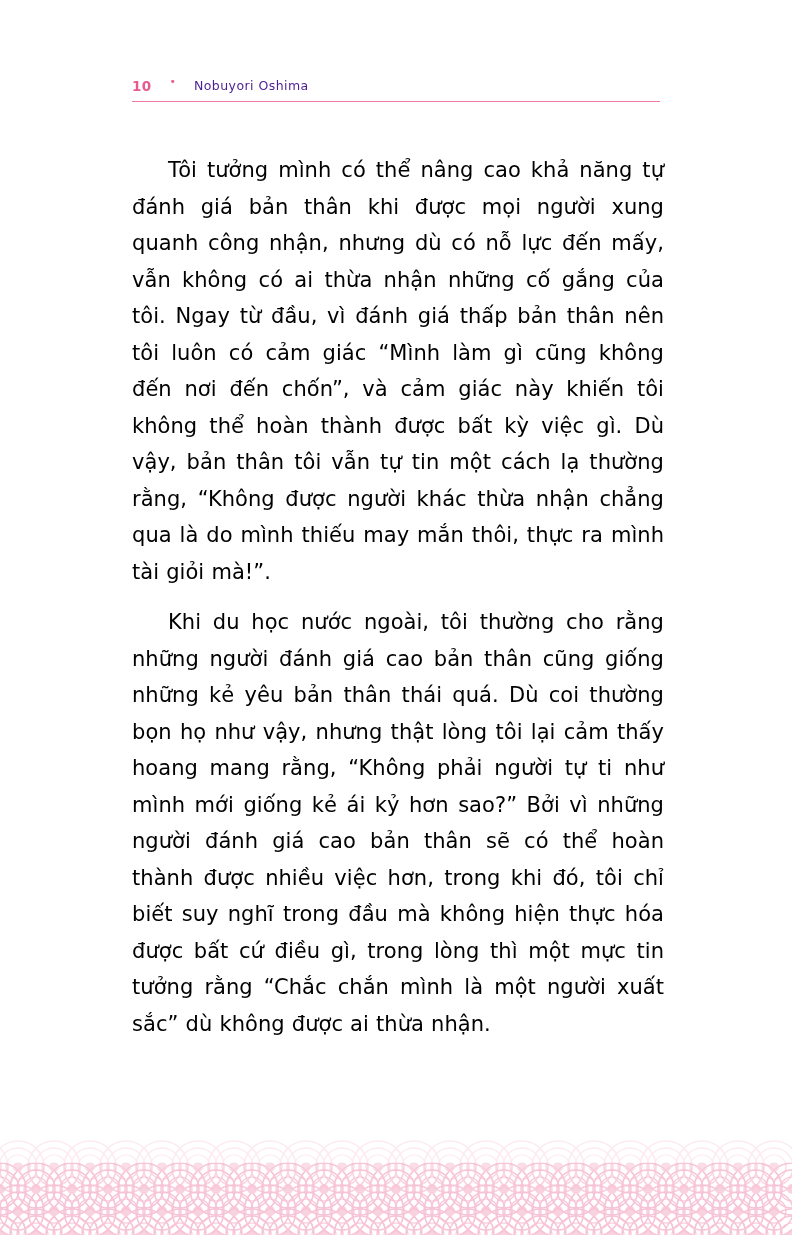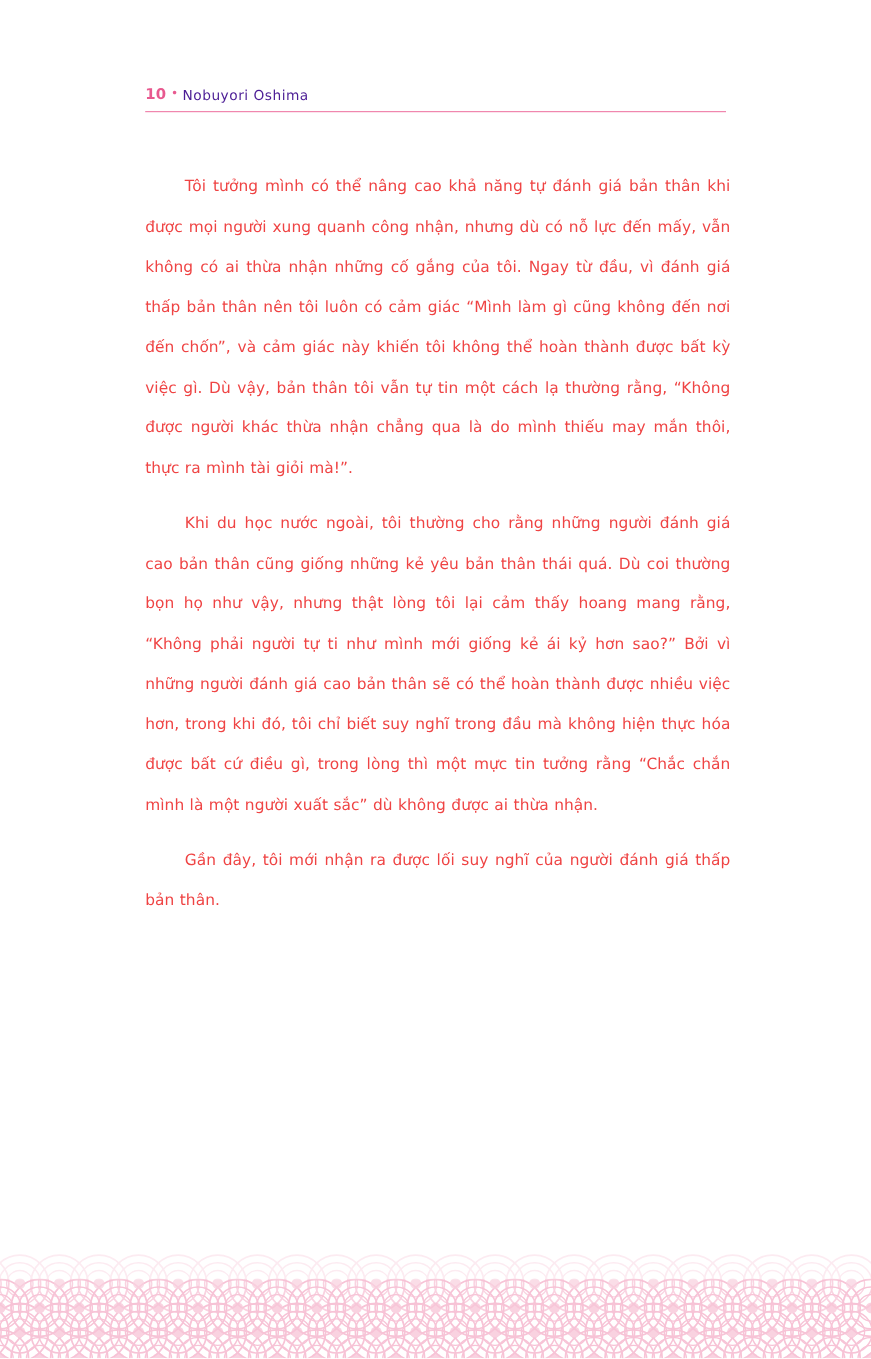--- a/index.html
+++ b/index.html
@@ -25,22 +25,22 @@
   
   .header {
     position: absolute;
     left: 132px;
     top: 78px;
     width: 528px;
     height: 30px;
   }
   .header-line {
     display: flex;
-    align-items: center;
-    gap: 4px;
+    align-items: flex-start;
+    gap: 18px;
     padding-bottom: 7px;
   }
   .page-number {
     font-family: "DejaVu Sans", sans-serif;
     font-size: 13.5px;
     font-weight: 700;
     color: #e8598f;
     letter-spacing: 0.3px;
   }
   .header-dot {
@@ -63,23 +63,23 @@
 
   
   .content {
     position: absolute;
     left: 132px;
     top: 152px;
     width: 532px;
   }
   .para {
     font-family: "DejaVu Sans", sans-serif;
-    font-size: 14px;
+    font-size: 21px;
     line-height: 36.5px;
-    color: #ef4444;
+    color: #000000;
     text-align: justify;
     text-align-last: left;
     text-indent: 36px;
     margin: 0 0 14px 0;
     letter-spacing: 0.05px;
     word-spacing: 0.4px;
     -webkit-hyphens: none;
     hyphens: none;
   }
   .para.last {
@@ -109,21 +109,20 @@
       <span class="page-number">10</span>
       <span class="header-dot">•</span>
       <span class="author-name">Nobuyori Oshima</span>
     </div>
     <div class="header-rule"></div>
   </div>
 
   <div class="content">
     <p class="para">Tôi tưởng mình có thể nâng cao khả năng tự đánh giá bản thân khi được mọi người xung quanh công nhận, nhưng dù có nỗ lực đến mấy, vẫn không có ai thừa nhận những cố gắng của tôi. Ngay từ đầu, vì đánh giá thấp bản thân nên tôi luôn có cảm giác “Mình làm gì cũng không đến nơi đến chốn”, và cảm giác này khiến tôi không thể hoàn thành được bất kỳ việc gì. Dù vậy, bản thân tôi vẫn tự tin một cách lạ thường rằng, “Không được người khác thừa nhận chẳng qua là do mình thiếu may mắn thôi, thực ra mình tài giỏi mà!”.</p>
     <p class="para">Khi du học nước ngoài, tôi thường cho rằng những người đánh giá cao bản thân cũng giống những kẻ yêu bản thân thái quá. Dù coi thường bọn họ như vậy, nhưng thật lòng tôi lại cảm thấy hoang mang rằng, “Không phải người tự ti như mình mới giống kẻ ái kỷ hơn sao?” Bởi vì những người đánh giá cao bản thân sẽ có thể hoàn thành được nhiều việc hơn, trong khi đó, tôi chỉ biết suy nghĩ trong đầu mà không hiện thực hóa được bất cứ điều gì, trong lòng thì một mực tin tưởng rằng “Chắc chắn mình là một người xuất sắc” dù không được ai thừa nhận.</p>
-    <p class="para last">Gần đây, tôi mới nhận ra được lối suy nghĩ của người đánh giá thấp bản thân.</p>
   </div>
 
   <div class="footer-decor">
     <svg width="792" height="96" viewBox="0 0 792 96" xmlns="http://www.w3.org/2000/svg" aria-hidden="true">
       <defs>
         <g id="scale-unit">
           <circle cx="0" cy="0" r="26" fill="none" stroke="#f7c3d6" stroke-width="1.6"></circle>
           <circle cx="0" cy="0" r="19" fill="none" stroke="#f7c3d6" stroke-width="1.4"></circle>
           <circle cx="0" cy="0" r="12" fill="none" stroke="#f7c3d6" stroke-width="1.2"></circle>
           <circle cx="0" cy="0" r="5" fill="#f9d2e0"></circle>

